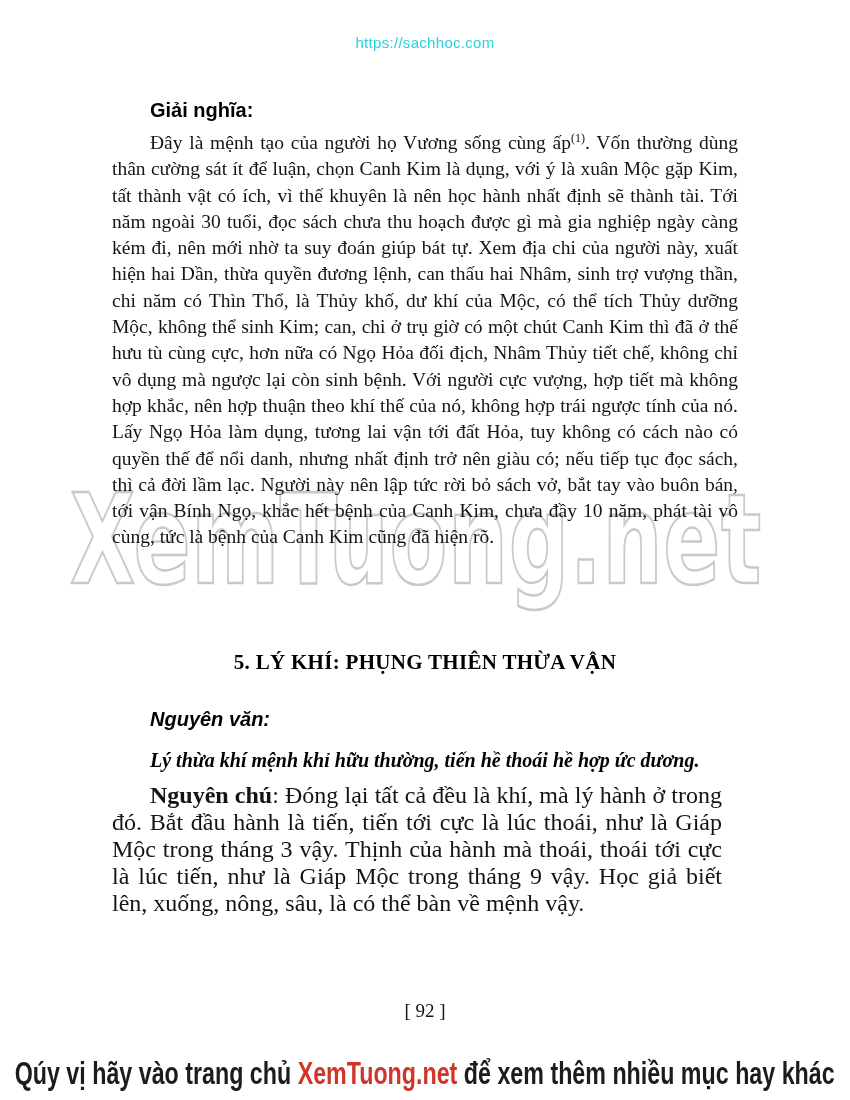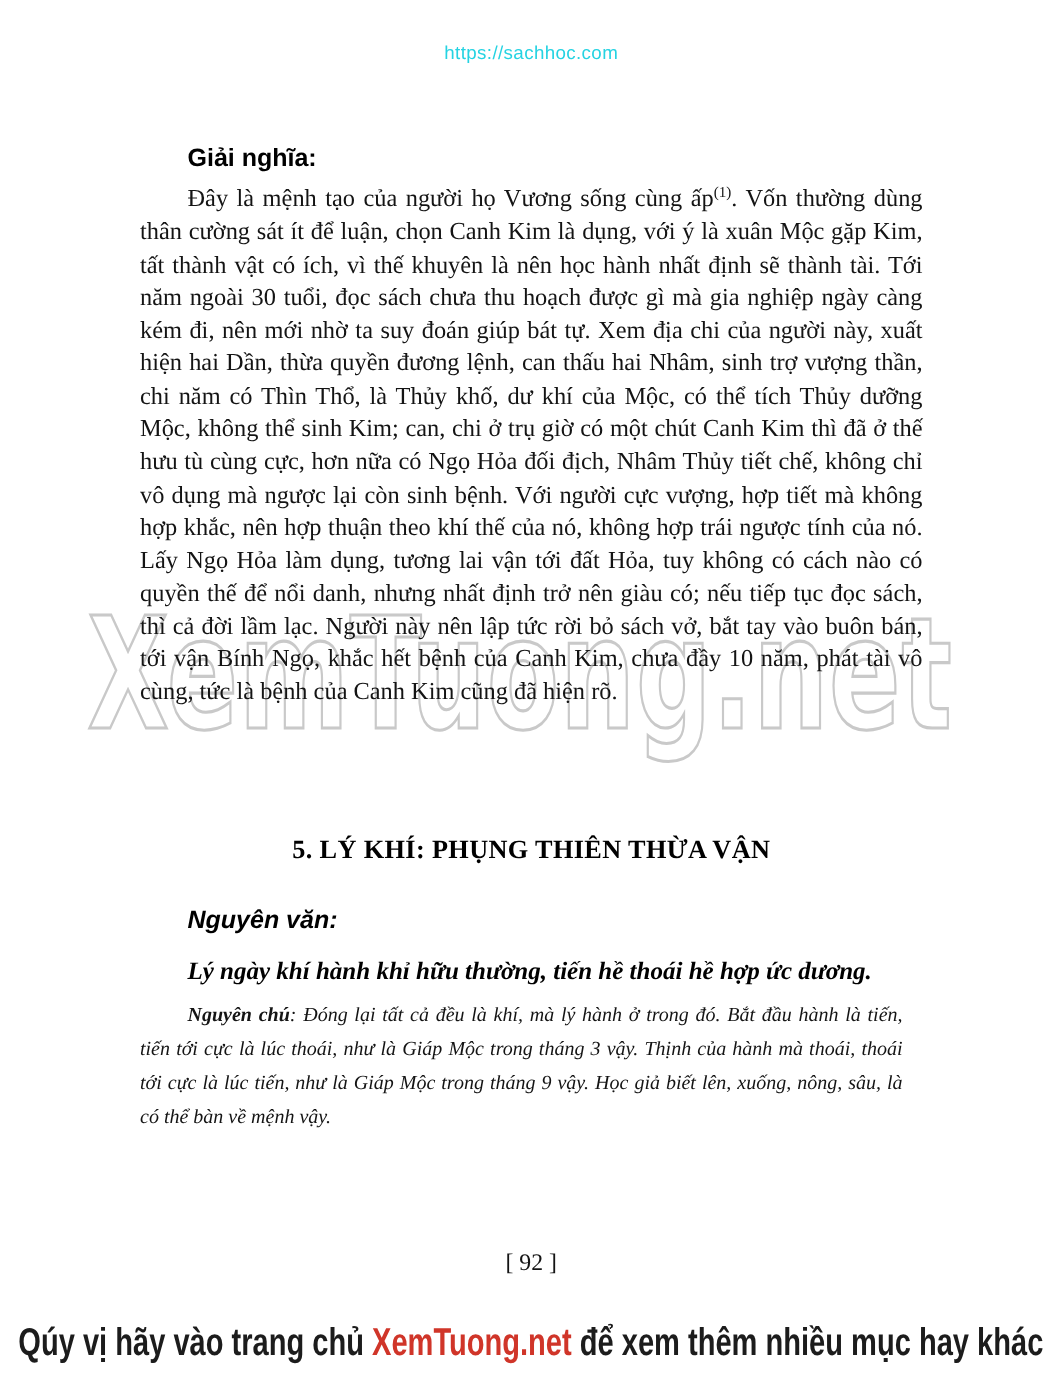--- a/index.html
+++ b/index.html
@@ -24,21 +24,21 @@
 
   .watermark{
     position:absolute;top:478px;left:70px;z-index:0;
     font-family:"DejaVu Sans", sans-serif;font-weight:bold;
     font-size:124px;line-height:1;white-space:nowrap;
     color:transparent;-webkit-text-stroke:2.5px var(--watermark-stroke);
     transform:scaleX(0.68);transform-origin:left center;
     letter-spacing:1px;user-select:none;pointer-events:none;
   }
 
-  .content{position:absolute;left:112px;width:626px;top:116px;z-index:1;}
+  .content{position:absolute;left:112px;width:626px;top:99px;z-index:1;}
 
   .explain-heading{
     font-family:"Liberation Sans", sans-serif;font-weight:bold;
     font-size:20px;line-height:22px;margin:0 0 9px 38px;color:#000;
   }
   .body-para{
     margin:0;font-size:19.5px;line-height:26.3px;
     text-align:justify;text-indent:38px;color:var(--text);
   }
   .body-para sup, .footnote sup{
@@ -53,22 +53,22 @@
 
   .nguyen-van{
     font-family:"Liberation Sans", sans-serif;font-weight:bold;font-style:italic;
     font-size:20px;line-height:24px;margin:32px 0 16px 38px;color:#000;
   }
   .quote{
     margin:15px 0 0 38px;font-size:20px;line-height:26px;
     font-weight:bold;font-style:italic;color:#000;
   }
   .note{
-    margin:9px 16px 0 0;font-size:16px;line-height:27px;
-    font-style:italic;text-align:justify;text-indent:38px;color:var(--text);
+    margin:9px 16px 0 0;font-size:24px;line-height:27px;
+    text-align:justify;text-indent:38px;color:var(--text);
   }
   .note .note-lead{font-weight:bold;}
 
   .footnote-block{position:absolute;left:120px;top:960px;width:620px;z-index:1;}
   .footnote-rule{width:200px;border-top:2px solid #000;height:0;}
   .footnote{
     margin:11px 0 0 0;padding-left:32px;font-size:16.5px;line-height:20px;color:var(--text);
   }
 
   .page-number{
@@ -99,21 +99,21 @@
   <div class="content">
 
     <h3 class="explain-heading">Giải nghĩa:</h3>
 
     <p class="body-para"><span>Đây là mệnh tạo của người họ Vương sống cùng ấp</span><sup>(1)</sup><span>. Vốn thường dùng thân cường sát ít để luận, chọn Canh Kim là dụng, với ý là xuân Mộc gặp Kim, tất thành vật có ích, vì thế khuyên là nên học hành nhất định sẽ thành tài. Tới năm ngoài 30 tuổi, đọc sách chưa thu hoạch được gì mà gia nghiệp ngày càng kém đi, nên mới nhờ ta suy đoán giúp bát tự. Xem địa chi của người này, xuất hiện hai Dần, thừa quyền đương lệnh, can thấu hai Nhâm, sinh trợ vượng thần, chi năm có Thìn Thổ, là Thủy khố, dư khí của Mộc, có thể tích Thủy dưỡng Mộc, không thể sinh Kim; can, chi ở trụ giờ có một chút Canh Kim thì đã ở thế hưu tù cùng cực, hơn nữa có Ngọ Hỏa đối địch, Nhâm Thủy tiết chế, không chỉ vô dụng mà ngược lại còn sinh bệnh. Với người cực vượng, hợp tiết mà không hợp khắc, nên hợp thuận theo khí thế của nó, không hợp trái ngược tính của nó. Lấy Ngọ Hỏa làm dụng, tương lai vận tới đất Hỏa, tuy không có cách nào có quyền thế để nổi danh, nhưng nhất định trở nên giàu có; nếu tiếp tục đọc sách, thì cả đời lầm lạc. Người này nên lập tức rời bỏ sách vở, bắt tay vào buôn bán, tới vận Bính Ngọ, khắc hết bệnh của Canh Kim, chưa đầy 10 năm, phát tài vô cùng, tức là bệnh của Canh Kim cũng đã hiện rõ.</span></p>
 
     <h2 class="section-title">5. LÝ KHÍ: PHỤNG THIÊN THỪA VẬN</h2>
 
     <h3 class="nguyen-van">Nguyên văn:</h3>
 
-    <p class="quote">Lý ngày khí hành khỉ hữu thường, tiến hề thoái hề hợp ức dương.</p>
+    <p class="quote">Lý thừa khí mệnh khỉ hữu thường, tiến hề thoái hề hợp ức dương.</p>
 
     <p class="note"><span class="note-lead">Nguyên chú</span><span>: Đóng lại tất cả đều là khí, mà lý hành ở trong đó. Bắt đầu hành là tiến, tiến tới cực là lúc thoái, như là Giáp Mộc trong tháng 3 vậy. Thịnh của hành mà thoái, thoái tới cực là lúc tiến, như là Giáp Mộc trong tháng 9 vậy. Học giả biết lên, xuống, nông, sâu, là có thể bàn về mệnh vậy.</span></p>
 
   </div>
 
 
   <div class="page-number">[ 92 ]</div>
 
   <div class="footer-banner">
     <span class="footer-inner"><span>Qúy vị hãy vào trang chủ </span><a class="brand" href="#">XemTuong.net</a><span> để xem thêm nhiều mục hay khác</span></span>

